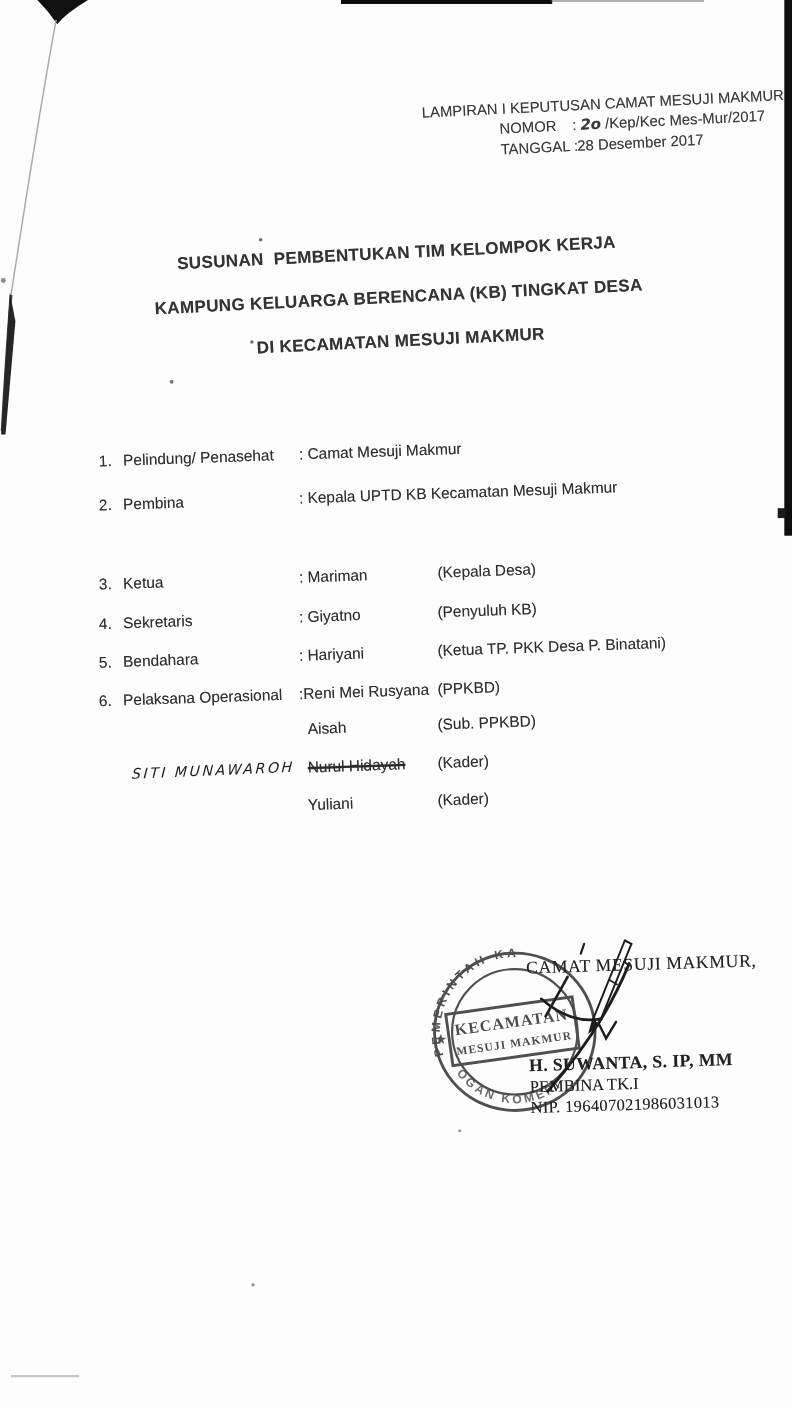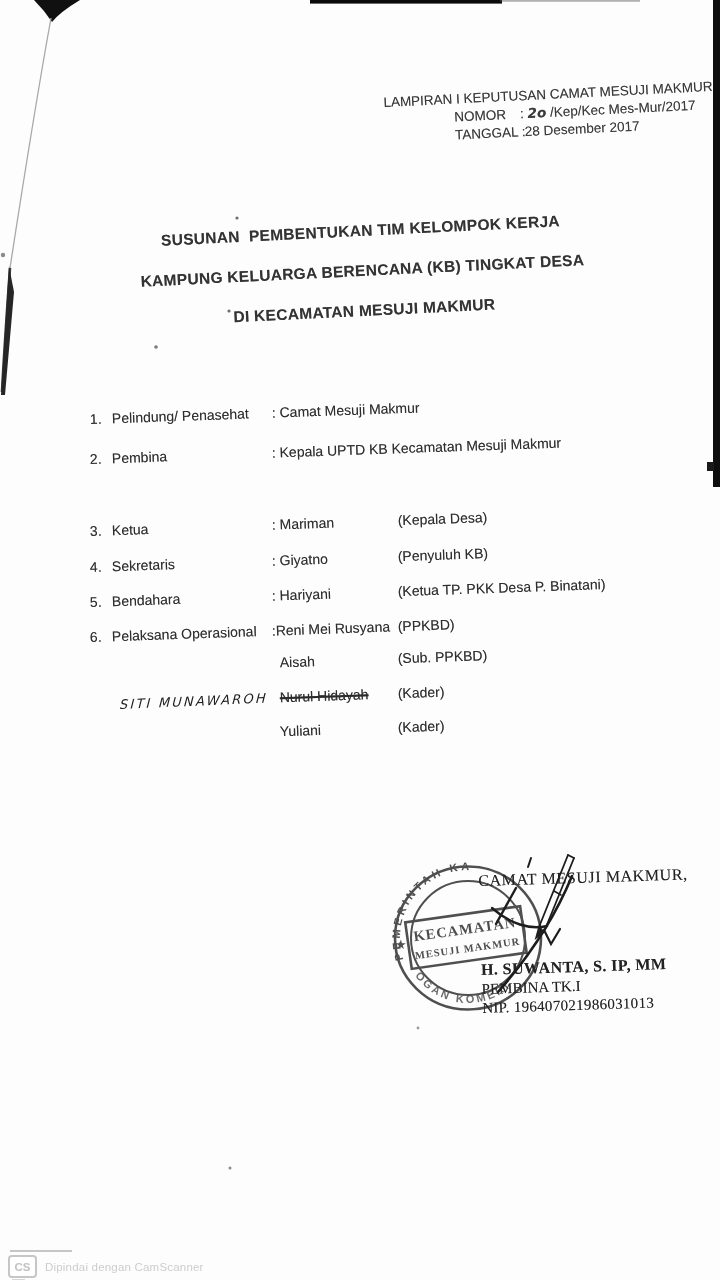--- a/index.html
+++ b/index.html
@@ -190,24 +190,20 @@
       <path d="M 104 43 L 111 47" stroke-width="1.6"></path>
       <path d="M 89 79 L 94 84 L 86 90 Z" stroke-width="1.6" fill="#1d1d1d"></path>
       <path d="M 122 28 C 108 62 85 102 48 144" stroke-width="2.6"></path>
       <path d="M 42 60 C 60 76 80 82 97 78" stroke-width="2.4"></path>
       <path d="M 66 40 L 46 76" stroke-width="2.4"></path>
       <path d="M 95 84 L 101 96 L 110 81" stroke-width="2.2"></path>
     </g>
   </svg>
 
   <div class="wm-line"></div>
-  <div class="wm">
-    <div class="wm-badge">CS</div>
-    <div class="wm-text">Dipindai dengan CamScanner</div>
-  </div>
 
   <svg class="artifacts" width="720" height="1280" viewBox="0 0 720 1280">
     <path d="M 34 0 L 80 0 Q 60 12 52 22 Q 44 10 34 0 Z" fill="#101010"></path>
     <path d="M 51 18 C 38 90 22 190 10 268" stroke="#a8a8a8" stroke-width="1.3" fill="none"></path>
     <path d="M 10 268 C 7 310 4 352 2 392" stroke="#3c3c3c" stroke-width="2.6" fill="none"></path>
     <path d="M 9 266 L 14 292 L 5 395 L 1 395 Z" fill="#262626"></path>
     <rect x="310" y="0" width="192" height="3.6" fill="#0b0b0b"></rect>
     <rect x="500" y="0" width="140" height="1.8" fill="#555" opacity=".45"></rect>
     <rect x="713" y="0" width="7" height="487" fill="#0e0e0e"></rect>
     <rect x="707" y="462" width="7" height="9" fill="#1a1a1a"></rect>

